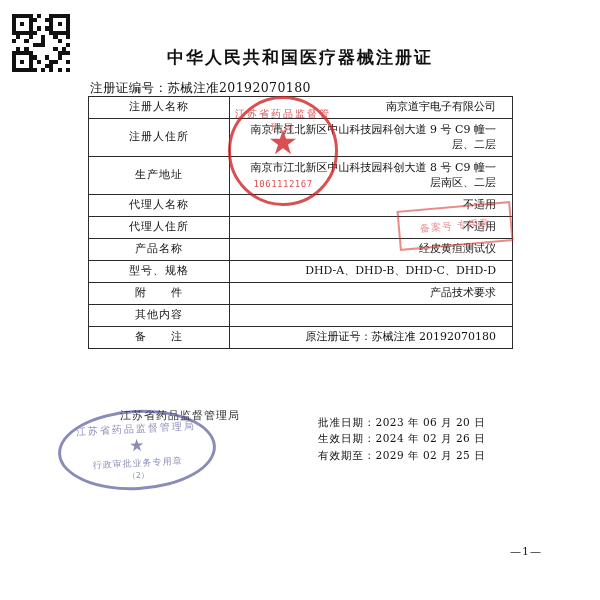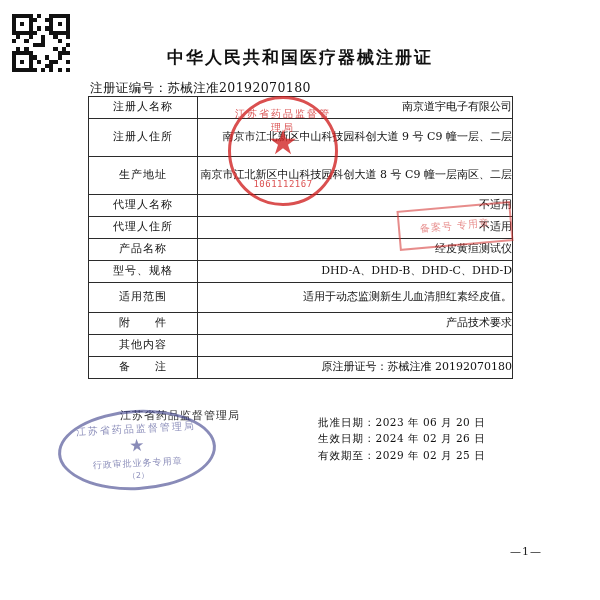--- a/index.html
+++ b/index.html
@@ -74,21 +74,21 @@
     top: 96px;
     width: 425px;
     border-collapse: collapse;
     table-layout: fixed;
   }
   table.main td {
     border: 1px solid #2b2b2b;
     font-family: "DejaVu Serif", "Liberation Serif", serif;
     font-size: 11px;
     color: #111;
-    padding: 2px 0;
+    padding: 2px 16px;
     line-height: 1.35;
     vertical-align: middle;
   }
   td.lbl {
     width: 108px;
     text-align: center;
     letter-spacing: 1px;
     white-space: nowrap;
   }
   td.val {
@@ -481,24 +481,20 @@
         <td class="lbl">代理人住所</td>
         <td class="val">不适用</td>
       </tr>
       <tr class="row-h1">
         <td class="lbl">产品名称</td>
         <td class="val">经皮黄疸测试仪</td>
       </tr>
       <tr class="row-h1">
         <td class="lbl">型号、规格</td>
         <td class="val">DHD-A、DHD-B、DHD-C、DHD-D</td>
-      </tr>
-      <tr class="row-h3">
-        <td class="lbl">适用范围</td>
-        <td class="val">适用于动态监测新生儿血清胆红素经皮值。</td>
       </tr>
       <tr class="row-h1">
         <td class="lbl">附　　件</td>
         <td class="val">产品技术要求</td>
       </tr>
       <tr class="row-h1">
         <td class="lbl">其他内容</td>
         <td class="val"></td>
       </tr>
       <tr class="row-h1">

